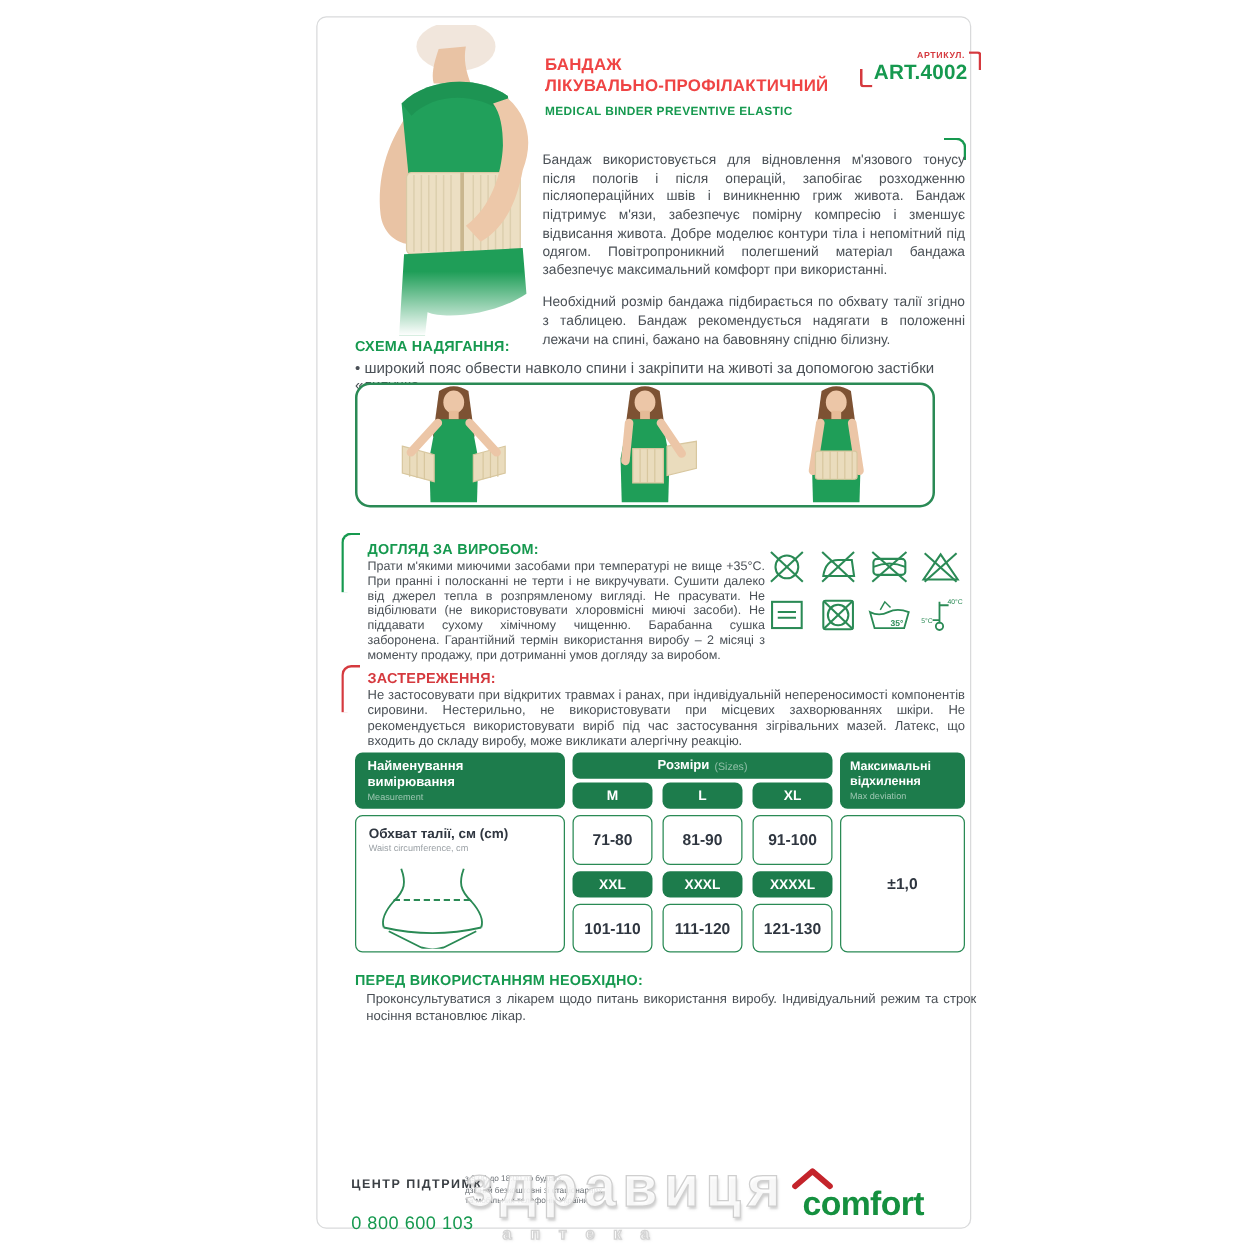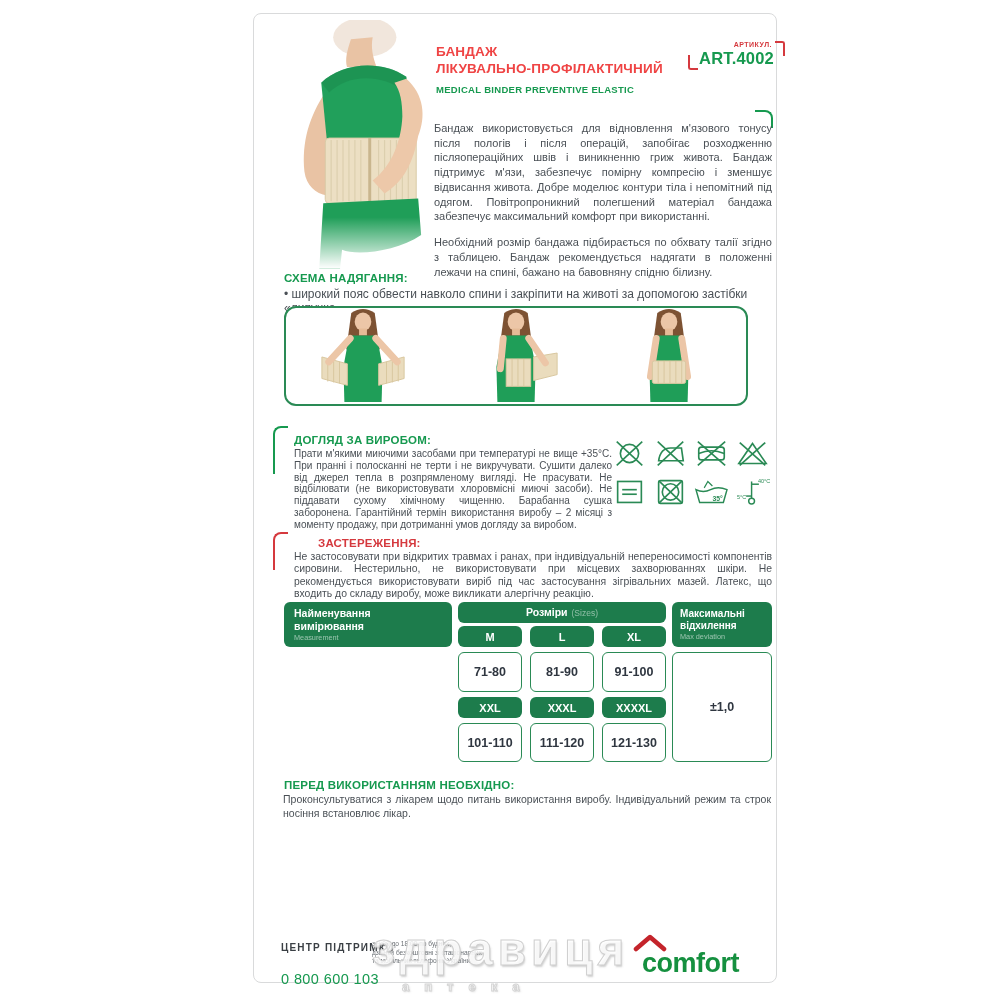--- a/index.html
+++ b/index.html
@@ -37,36 +37,36 @@
   .scheme-box{left:30px;top:292px;width:460px;height:96px;border:2px solid #2a8a55;border-radius:12px;
     display:flex;justify-content:space-around;align-items:flex-start;overflow:hidden;background:#fff;}
   
   .sec-brkt-green{left:19px;top:412px;width:13px;height:46px;border-left:2.5px solid #16994f;border-top:2.5px solid #16994f;border-radius:8px 0 0 0;}
   .care-head{left:40px;top:420px;}
   .care-text{left:40px;top:434px;width:318px;font-size:10px;line-height:1.18;}
   .care-grid{left:357px;top:424px;width:162px;display:grid;grid-template-columns:repeat(4,37px);gap:7px 4px;}
   .care-ic{width:37px;height:31px;}
   
   .sec-brkt-red{left:19px;top:518px;width:13px;height:36px;border-left:2.5px solid #d5393e;border-top:2.5px solid #d5393e;border-radius:8px 0 0 0;}
-  .warn-head{left:40px;top:523px;margin-left:24px;}
+  .warn-head{left:40px;top:523px;}
   .warn-text{left:40px;top:537px;width:478px;font-size:10.4px;line-height:1.2;}
   
   .tbl{left:30px;top:588px;width:488px;height:160px;}
   .cell{position:absolute;box-sizing:border-box;}
   .hdr{background:#1d7c4c;color:#fff;border-radius:6px;}
   .hdr-main{font-weight:bold;font-size:10.5px;line-height:1.15;}
   .hdr-sub{font-size:7.3px;color:rgba(255,255,255,.55);margin-top:1px;}
   .chip{display:flex;align-items:center;justify-content:center;font-weight:bold;font-size:11px;}
   .bcell{background:#fff;border:1.5px solid #2a8a55;border-radius:6px;}
   .vcell{display:flex;align-items:center;justify-content:center;font-weight:bold;font-size:12.5px;color:#2f3640;}
   .mcell-label{font-weight:bold;font-size:10.8px;color:#2f3640;}
   .mcell-sub{font-size:7.3px;color:#9aa0a5;margin-top:1px;}
   
   .before-head{left:30px;top:765px;}
-  .before-text{left:29px;top:779px;width:488px;font-size:10.5px;line-height:1.3;}
+  .before-text{left:39px;top:779px;width:488px;font-size:10.5px;line-height:1.3;}
   
   .support{left:27px;top:928px;}
   .support-label{color:#3a3f44;font-weight:bold;font-size:10px;letter-spacing:1.2px;}
   .support-phone{color:#16994f;font-weight:normal;font-size:14.5px;letter-spacing:.4px;margin-top:18px;}
   .foot-note{left:118px;top:926px;width:140px;color:#6a6f74;font-size:6.6px;line-height:1.3;}
   .brand{left:372px;top:918px;width:140px;height:56px;}
   .brand-chevron{position:absolute;left:6px;top:2px;}
   .brand-text{position:absolute;left:16px;top:16px;color:#15903f;font-weight:bold;font-size:27px;letter-spacing:-.5px;}
   
   .wm{left:372px;top:922px;font-size:46px;font-weight:bold;letter-spacing:5px;
@@ -257,20 +257,31 @@
     </div>
     <div class="cell hdr" style="left:388px;top:0;width:100px;height:45px;padding:6px 8px;display:flex;flex-direction:column;justify-content:center;">
       <div class="hdr-main" style="font-size:10px;">Максимальні відхилення</div>
       <div class="hdr-sub">Max deviation</div>
     </div>
 
     <div class="cell hdr chip" style="left:174px;top:24px;width:64px;height:21px;">M</div>
     <div class="cell hdr chip" style="left:246px;top:24px;width:64px;height:21px;">L</div>
     <div class="cell hdr chip" style="left:318px;top:24px;width:64px;height:21px;">XL</div>
 
+    <div class="cell bcell" style="left:0;top:50px;width:168px;height:110px;padding:8px 10px;">
+      <div class="mcell-label">Обхват талії, см (cm)</div>
+      <div class="mcell-sub">Waist circumference, cm</div>
+      <svg style="position:absolute;left:4px;bottom:2px;" width="112" height="66" viewBox="0 0 112 66" fill="none" stroke="#2a8a55" stroke-width="1.5">
+        <path d="M32,2 C36,13 35,19 26,28 C18,37 16,43 18,49"></path>
+        <path d="M82,2 C78,13 79,19 88,28 C96,37 98,43 96,49"></path>
+        <line x1="26" y1="27" x2="88" y2="27" stroke-dasharray="5 3"></line>
+        <path d="M18,49 Q57,58 96,49"></path>
+        <path d="M22,52 L48,65 M92,52 L66,65 M48,65 Q57,68 66,65"></path>
+      </svg>
+    </div>
     <div class="cell bcell vcell" style="left:174px;top:50px;width:64px;height:40px;">71-80</div>
     <div class="cell bcell vcell" style="left:246px;top:50px;width:64px;height:40px;">81-90</div>
     <div class="cell bcell vcell" style="left:318px;top:50px;width:64px;height:40px;">91-100</div>
 
     <div class="cell hdr chip" style="left:174px;top:95px;width:64px;height:21px;">XXL</div>
     <div class="cell hdr chip" style="left:246px;top:95px;width:64px;height:21px;">XXXL</div>
     <div class="cell hdr chip" style="left:318px;top:95px;width:64px;height:21px;">XXXXL</div>
 
     <div class="cell bcell vcell" style="left:174px;top:121px;width:64px;height:39px;">101-110</div>
     <div class="cell bcell vcell" style="left:246px;top:121px;width:64px;height:39px;">111-120</div>

